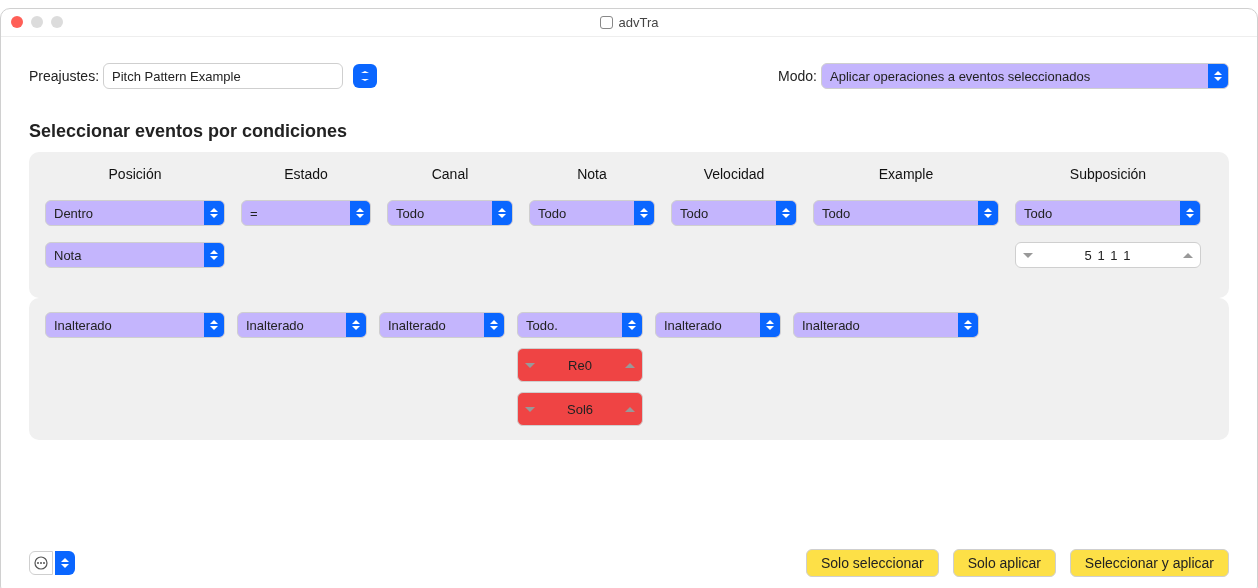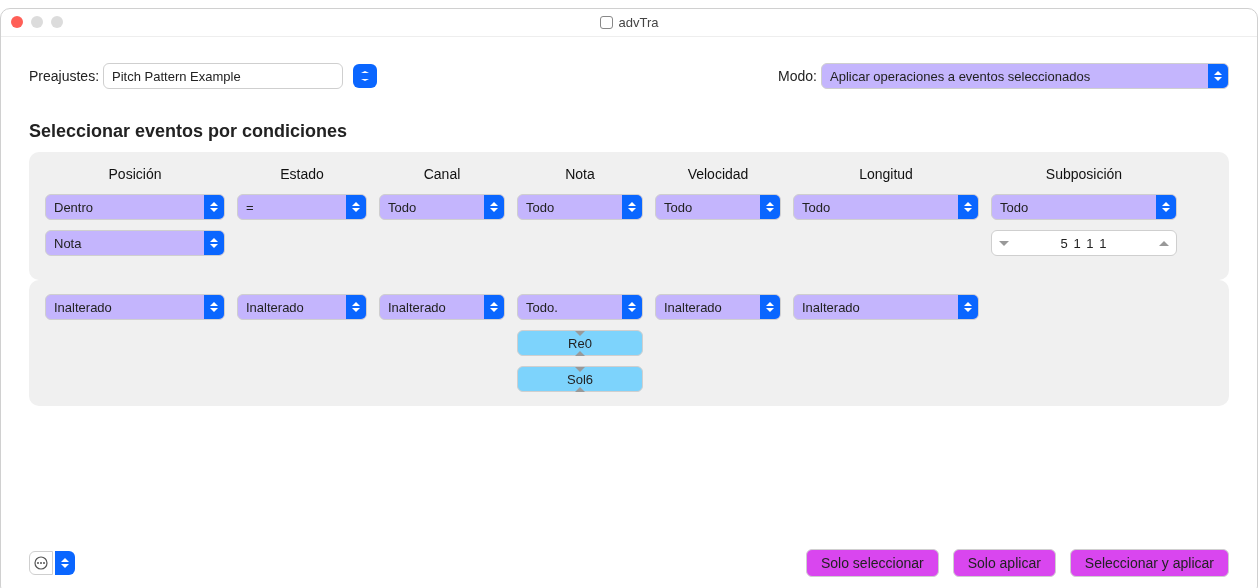--- a/index.html
+++ b/index.html
@@ -127,20 +127,21 @@
     background: #f0f0f0;
     border-radius: 10px;
     padding: 14px 16px;
     position: relative;
   }
   .cond-grid {
     display: grid;
     grid-template-columns: 180px 130px 126px 126px 126px 186px 186px;
     column-gap: 12px;
     row-gap: 10px;
+    gap: 16px;
   }
   .colhead {
     text-align: center;
     font-size: 14px;
     color: #111;
     margin-bottom: 2px;
   }
   .spin {
     height: 26px;
     border: 1px solid #cfcfcf;
@@ -195,28 +196,27 @@
     pointer-events: auto;
   }
   .ops-panel { margin-top: 64px; }
   .ops-grid {
     display: grid;
     grid-template-columns: 180px 130px 126px 126px 126px 186px;
     column-gap: 12px;
     row-gap: 10px;
   }
   .notespin {
-    height: 26px;
+    height: 34px;
     border: 1px solid #cfcfcf;
     border-radius: 6px;
-    background: #7dd3fc;
+    background: #ef4444;
     display: flex;
     align-items: center;
     width: 126px;
-    flex-direction: column;
   }
   .notespin .sbtn {
     width: 24px; height: 100%;
     display: flex; align-items: center; justify-content: center;
     color: #888; font-size: 10px;
   }
   .notespin .nval {
     flex: 1;
     text-align: center;
   }
@@ -241,21 +241,21 @@
     border-radius: 0 6px 6px 0;
     display: flex; align-items: center; justify-content: center; flex-direction: column; gap:2px;
   }
   .opts-left .optarr i.up { width:0;height:0;border-left:4px solid transparent;border-right:4px solid transparent;border-bottom:4px solid #fff; }
   .opts-left .optarr i.dn { width:0;height:0;border-left:4px solid transparent;border-right:4px solid transparent;border-top:4px solid #fff; }
   .btn {
     height: 28px;
     padding: 0 14px;
     border: 1px solid #cfcfcf;
     border-radius: 6px;
-    background: #d946ef;
+    background: #fde047;
     display: flex;
     align-items: center;
     font-size: 14px;
   }
   .btn-row { display: flex; gap: 14px; }
   .chev { width:0;height:0;border-left:5px solid transparent;border-right:5px solid transparent; }
   .chev.down { border-top:5px solid #999; }
   .chev.up { border-bottom:5px solid #999; }
 </style>
 </head>
@@ -302,21 +302,21 @@
 
     <div class="section-title">Seleccionar eventos por condiciones</div>
 
     <div class="panel">
       <div class="cond-grid">
         <div class="colhead">Posición</div>
         <div class="colhead">Estado</div>
         <div class="colhead">Canal</div>
         <div class="colhead">Nota</div>
         <div class="colhead">Velocidad</div>
-        <div class="colhead">Longitud</div>
+        <div class="colhead">Example</div>
         <div class="colhead">Subposición</div>
 
         <div class="select">
           <span class="seltxt">Dentro</span>
           <span class="selarr">
               <i class="up"></i>
               <i class="dn"></i>
             </span>
         </div>
         <div class="select">

